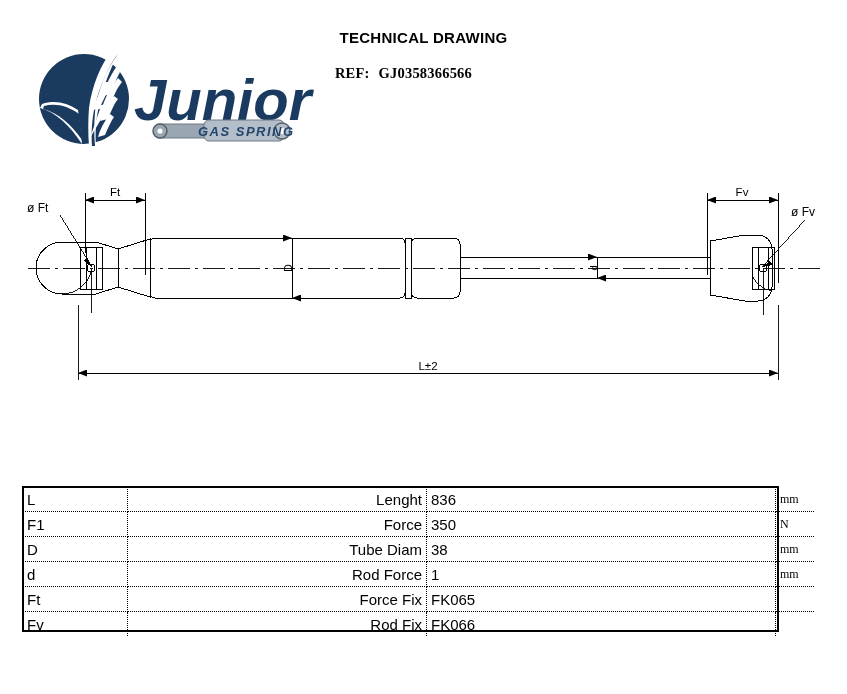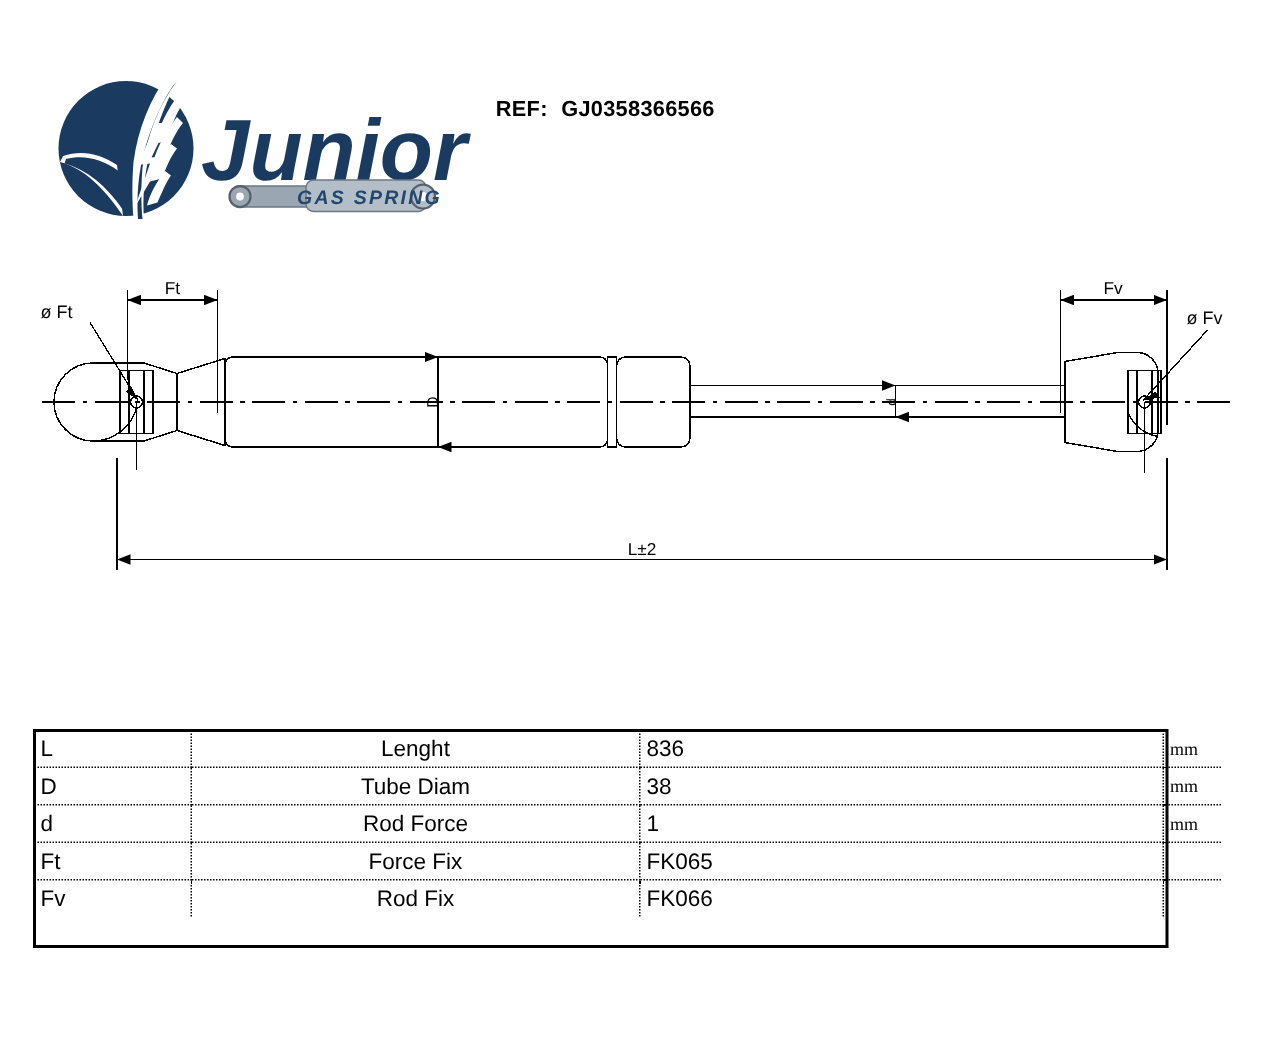--- a/index.html
+++ b/index.html
@@ -35,20 +35,21 @@
   }
   #header-ref {
     position: absolute;
     left: 0;
     top: 65px;
     width: 807px;
     text-align: center;
     font-size: 14.5px;
     font-weight: bold;
     letter-spacing: 0.2px;
+    font-family: Liberation Serif, serif;
   }
   #header-ref .ref-label { margin-right: 9px; }
 
   
   #logo {
     position: absolute;
     left: 26px;
     top: 42px;
     width: 290px;
     height: 112px;
@@ -77,39 +78,40 @@
     height: 24px;
     padding: 0 4px;
     border-right: 1px dotted #000;
     border-bottom: 1px dotted #000;
     white-space: nowrap;
     overflow: hidden;
   }
   #spec-table tr:last-child td { border-bottom: none; }
   #spec-table td:last-child { border-right: none; }
   .col-sym   { width: 96px; text-align: left; }
-  .col-desc  { width: 290px; text-align: center; }
+  .col-desc  { width: 290px; text-align: right; }
   .col-val   { width: 340px; padding-right: 7px; }
   .col-unit  { width: 30px;  text-align: left; font-size: 12px; padding-left: 5px; font-family: Liberation Serif, serif; }
   .table-frame {
     position: absolute;
     left: 22px;
     top: 486px;
     width: 757px;
     height: 146px;
     border: 2px solid #000;
     box-sizing: border-box;
     pointer-events: none;
   }
 </style>
 </head>
 <body>
 
 <div class="page">
 
+  <div id="header-title">TECHNICAL DRAWING</div>
 
   <div id="header-ref">
     <span class="ref-label">REF:</span><span class="ref-value">GJ0358366566</span>
   </div>
 
   <div id="logo">
     <svg width="290" height="112" viewBox="0 0 290 112">
 
       <g>
         <circle cx="58" cy="57" r="45" fill="#1b3a5f"></circle>
@@ -228,20 +230,26 @@
 
   <table id="spec-table">
     <tbody>
       <tr>
         <td class="col-sym">L</td>
         <td class="col-desc">Lenght</td>
         <td class="col-val">836</td>
         <td class="col-unit">mm</td>
       </tr>
       <tr>
+        <td class="col-sym">F1</td>
+        <td class="col-desc">Force</td>
+        <td class="col-val">350</td>
+        <td class="col-unit">N</td>
+      </tr>
+      <tr>
         <td class="col-sym">D</td>
         <td class="col-desc">Tube Diam</td>
         <td class="col-val">38</td>
         <td class="col-unit">mm</td>
       </tr>
       <tr>
         <td class="col-sym">d</td>
         <td class="col-desc">Rod Force</td>
         <td class="col-val">1</td>
         <td class="col-unit">mm</td>

